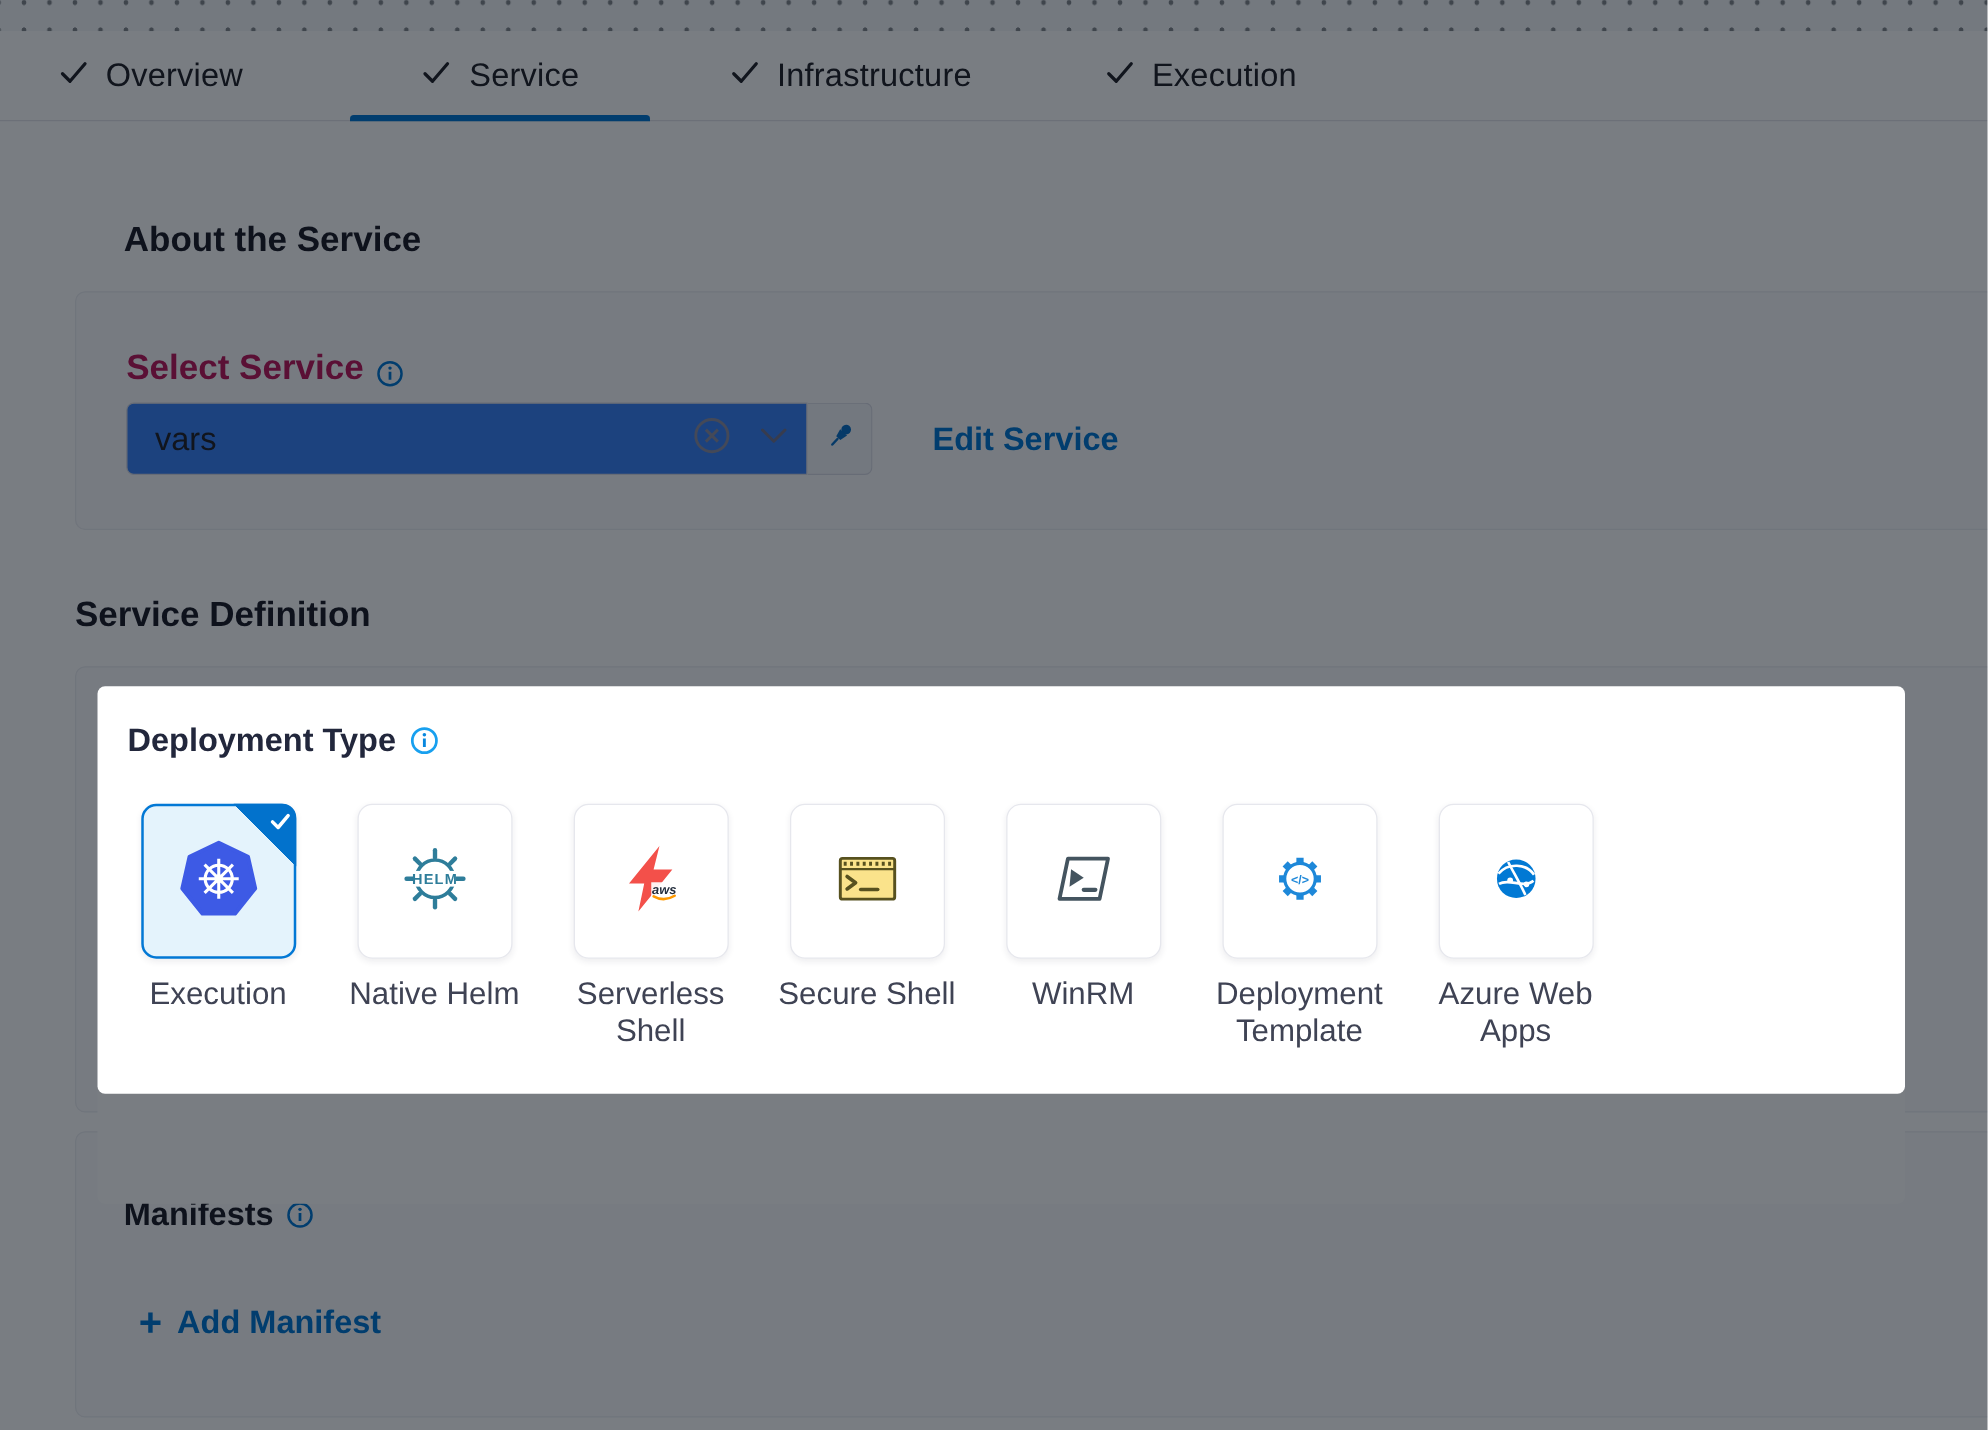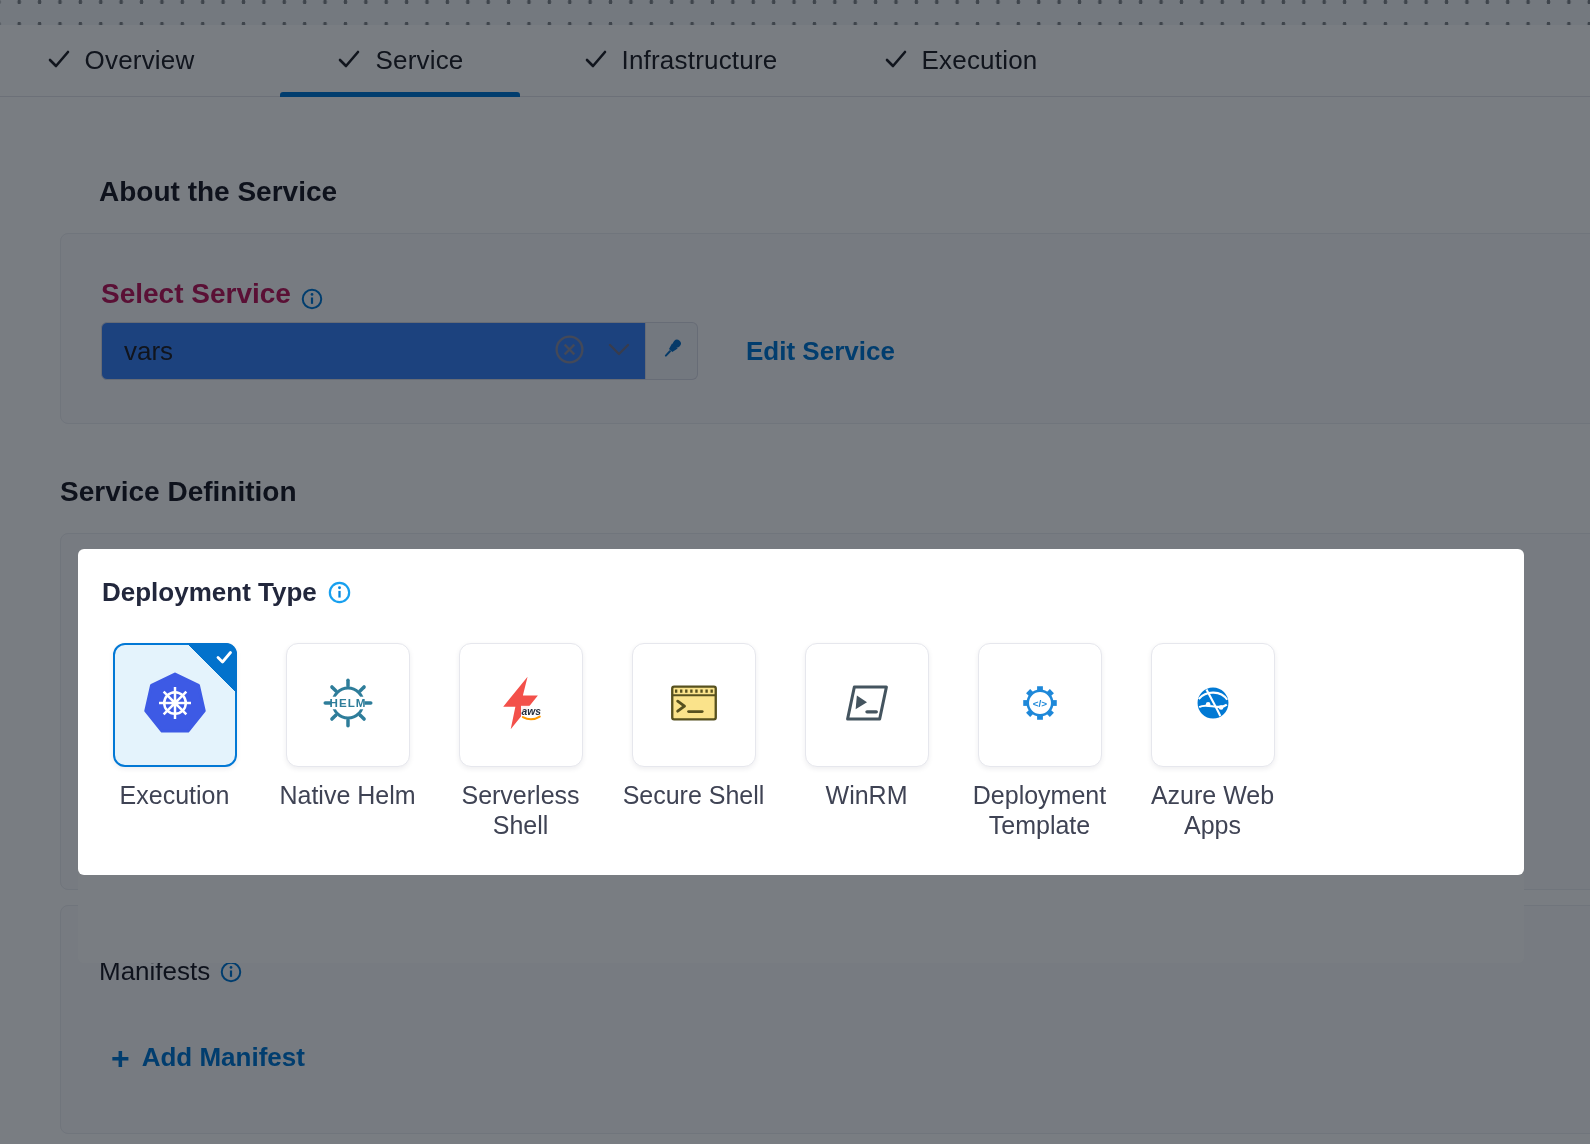--- a/index.html
+++ b/index.html
@@ -60,21 +60,21 @@
     display:flex; align-items:center; justify-content:center; }
   .type-card.selected { background:#E4F3FC; border:2px solid #0278D5; }
   .corner-badge { position:absolute; top:-2px; right:-2px; width:50px; height:50px;
     background:linear-gradient(to bottom left, #0272CC 50%, transparent 50.5%);
     border-top-right-radius:11px; }
   .corner-badge svg { position:absolute; top:4px; right:3px; }
   .type-label { margin-top:13px; font-size:25px; font-weight:500; color:#3F4354;
     line-height:30px; text-align:center; }
 
   .m-label-row { position:absolute; left:38px; top:50px; display:flex; align-items:center; gap:10px; }
-  .m-label { font-size:26px; font-weight:400; color:#1C1C28;text-align:right; }
+  .m-label { font-size:26px; font-weight:700; color:#1C1C28;text-align:right; }
   .add-link { position:absolute; left:50px; top:136px; display:flex; align-items:center; gap:12px; }
   .add-link .plus { font-size:32px; font-weight:700; color:#0278D5; line-height:28px; }
 
   
   .overlay { position:absolute; left:78px; top:549px; width:1446px; height:326px;
     border-radius:6px; box-shadow:0 0 0 4000px rgba(2,10,18,0.53);
     pointer-events:none; z-index:50; }
 </style>
 </head>
 <body>

